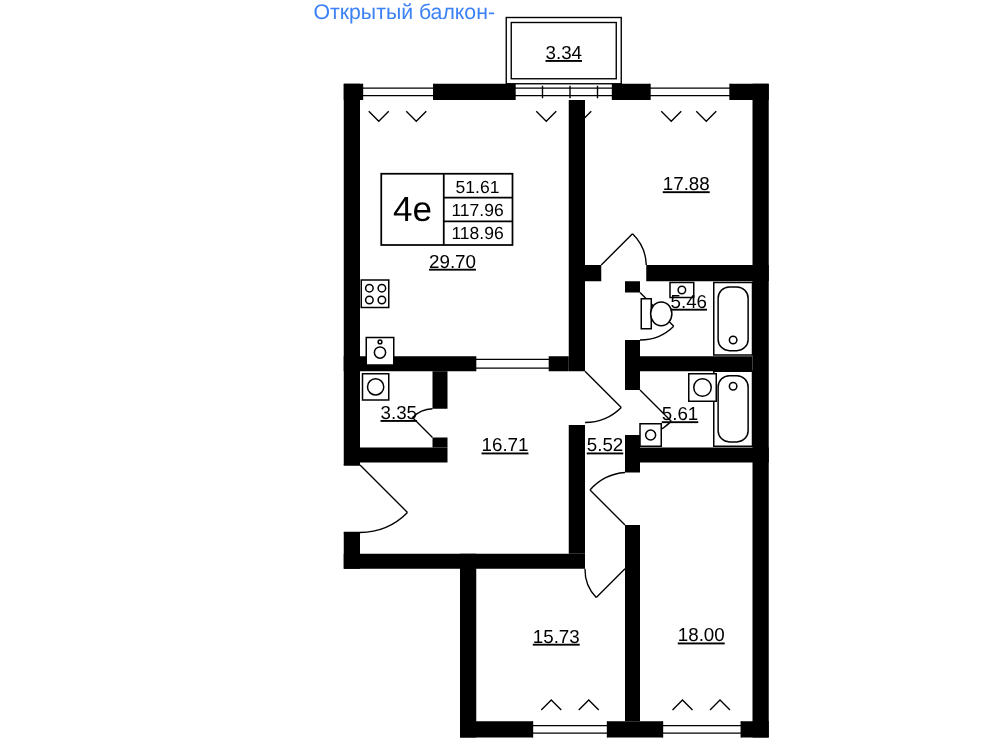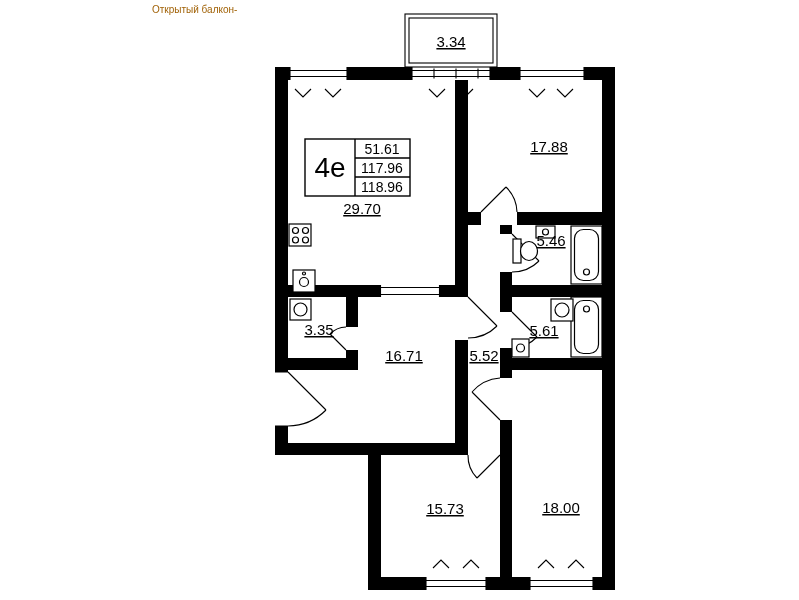--- a/index.html
+++ b/index.html
@@ -1,20 +1,20 @@
 <!DOCTYPE html>
 <html><head>
 <meta charset="utf-8">
 <title>Floor plan</title>
 <style>
   html,body{margin:0;padding:0;background:#fff;}
   #screen{position:relative;width:799px;height:600px;background:#fff;
           font-family:"Liberation Sans",sans-serif;overflow:hidden;}
-  #annotation{position:absolute;left:152px;top:2px;width:244px;text-align:left;
-              font-size:10px;line-height:16.5px;color:#a16207;}
+  #annotation{position:absolute;left:152px;top:2px;width:244px;text-align:right;
+              font-size:17px;line-height:16.5px;color:#3b82f6;}
   #annotation span{display:block;}
   svg{position:absolute;left:0;top:0;}
   .wall{fill:#000;stroke:none;}
   .thin{fill:none;stroke:#000;stroke-width:1.1;}
   .thin2{fill:none;stroke:#000;stroke-width:1.4;}
   .fix{fill:#fff;stroke:#000;stroke-width:1.2;}
   text{fill:#000;font-family:"Liberation Sans",sans-serif;}
   .area{font-size:15px;text-decoration:underline;}
   .snum{font-size:14px;}
   .stype{font-size:28px;}

